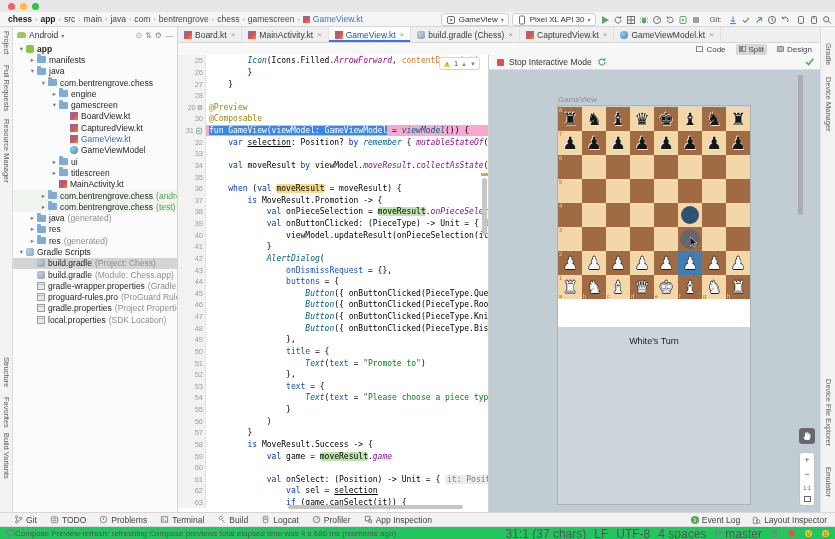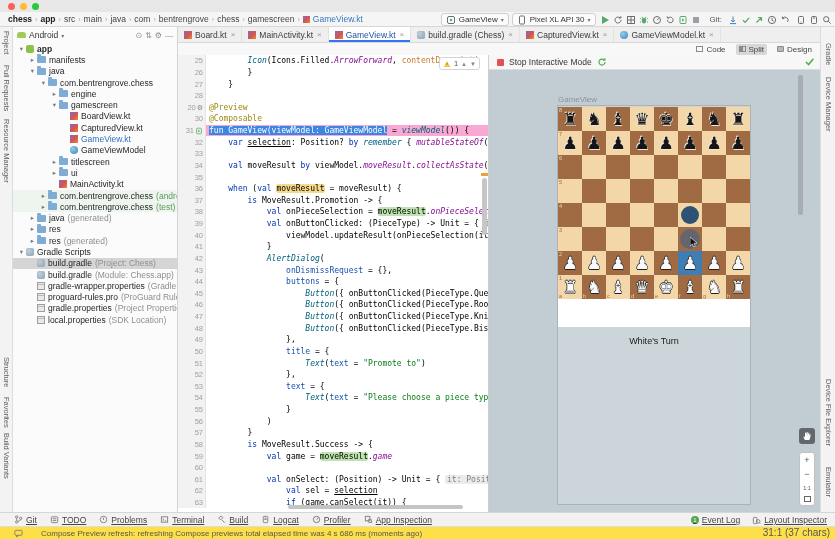--- a/index.html
+++ b/index.html
@@ -113,26 +113,26 @@
   .turn{position:absolute;left:69px;top:281px;width:192px;text-align:center;font-size:9px;color:#1c1c1c;}
   .pvscroll{position:absolute;left:309px;top:20px;width:5px;height:140px;background:#a7adb3;border-radius:2px;}
   .panbtn{position:absolute;left:310px;top:373px;width:16px;height:16px;background:#63686c;border-radius:3px;display:flex;align-items:center;justify-content:center;}
   .panbtn svg{width:10px;height:10px;}
   .zoompanel{position:absolute;left:310px;top:397px;width:16px;height:54px;background:#fff;border:1px solid #c2c2c2;border-radius:3px;box-sizing:border-box;display:flex;flex-direction:column;align-items:center;justify-content:space-around;color:#555;}
   .zplus,.zminus{font-size:9px;line-height:1;}
   .zratio{font-size:5.5px;}
   .zfit{width:7px;height:6px;border:1px solid #666;box-sizing:border-box;}
   
   .toolwin{position:absolute;left:0;right:0;bottom:13px;height:14px;background:#f2f2f2;border-top:1px solid #d6d6d6;display:flex;align-items:center;gap:13px;padding-left:14px;box-sizing:border-box;font-size:8.5px;color:#444;}
-  .bitem{display:flex;align-items:center;gap:3px;white-space:nowrap;text-decoration:underline;}
+  .bitem{display:flex;align-items:center;gap:3px;white-space:nowrap;}
   .bitem svg{width:9px;height:9px;}
   .toolwin-right{position:absolute;right:8px;top:0;height:14px;display:flex;align-items:center;gap:12px;}
   .event-badge{width:8px;height:8px;border-radius:50%;background:#52a84f;color:#fff;font-size:6px;display:flex;align-items:center;justify-content:center;}
-  .status{position:absolute;left:0;right:0;bottom:0;height:13px;background:#fde047;border-top:1px solid #ddd;display:flex;align-items:center;gap:18px;padding:0 14px;box-sizing:border-box;font-size:8px;color:#555;white-space:nowrap;}
-  .status-right{position:absolute;right:5px;top:0;height:13px;display:flex;align-items:center;gap:8px;font-size:10px;color:#555;flex-direction:column;}
+  .status{position:absolute;left:0;right:0;bottom:0;height:13px;background:#22c55e;border-top:1px solid #ddd;display:flex;align-items:center;gap:0;padding:0 6px;box-sizing:border-box;font-size:8px;color:#555;white-space:nowrap;}
+  .status-right{position:absolute;right:5px;top:0;height:13px;display:flex;align-items:center;gap:8px;font-size:12px;color:#555;}
   .status svg{width:9px;height:9px;}
 </style>
 </head>
 <body>
 
 <div class="app">
 
   <div class="titlebar">
     <span class="tl r"></span>
     <span class="tl y"></span>
@@ -354,26 +354,26 @@
             <span class="lbl">GameView.kt</span>
           </div>
           <div class="trow" style="padding-left: 48px;">
             <span class="arrow"></span>
             <span class="ti i-class"></span>
             <span class="lbl">GameViewModel</span>
           </div>
           <div class="trow" style="padding-left: 37px;">
             <span class="arrow">▸</span>
             <span class="ti i-folder"></span>
-            <span class="lbl">titlescreen</span>
+            <span class="lbl">ui</span>
           </div>
           <div class="trow" style="padding-left: 37px;">
             <span class="arrow">▸</span>
             <span class="ti i-folder"></span>
-            <span class="lbl">ui</span>
+            <span class="lbl">titlescreen</span>
           </div>
           <div class="trow" style="padding-left: 37px;">
             <span class="arrow"></span>
             <span class="ti i-kotlin"></span>
             <span class="lbl">MainActivity.kt</span>
           </div>
           <div class="trow greenrow" style="padding-left: 26px;">
             <span class="arrow">▸</span>
             <span class="ti i-folder"></span>
             <span class="lbl">com.bentrengrove.chess</span>

